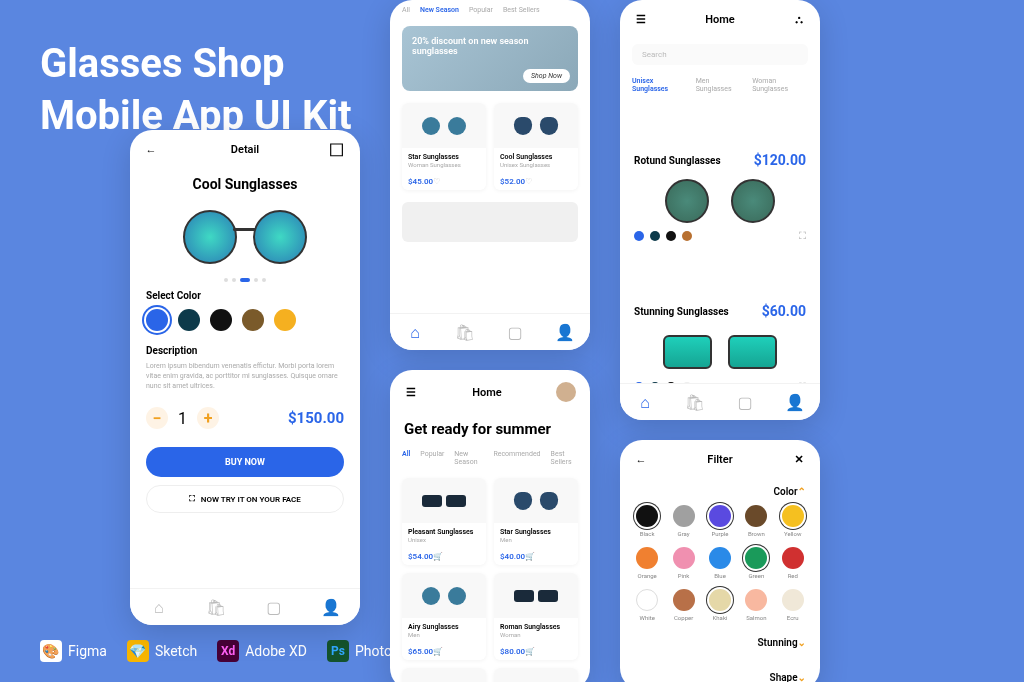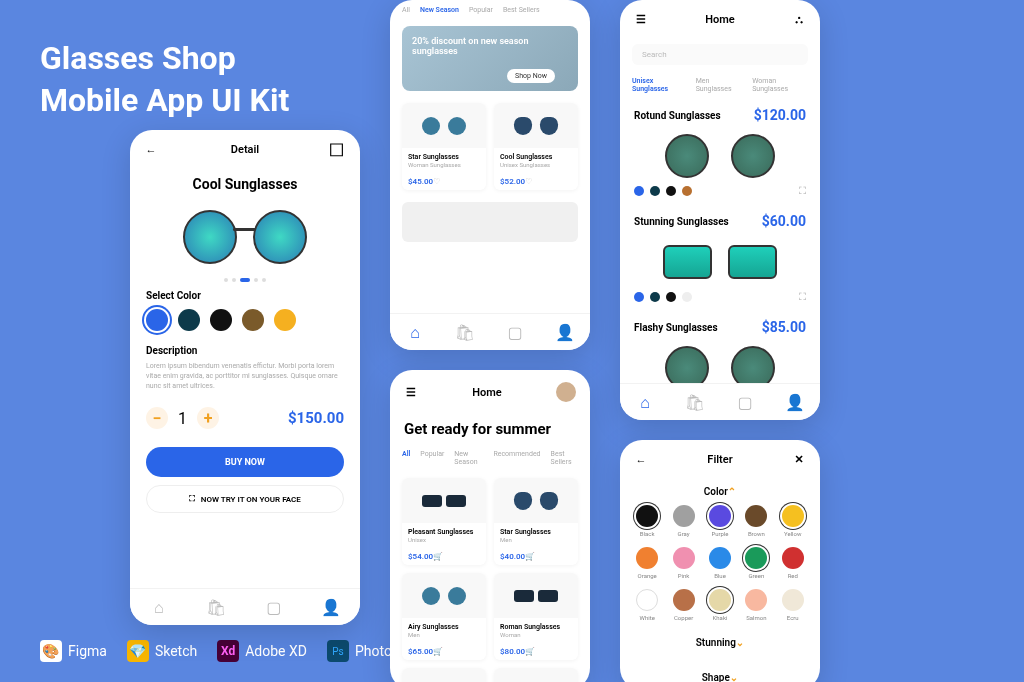--- a/index.html
+++ b/index.html
@@ -1,17 +1,17 @@
 <!DOCTYPE html>
 <html><head>
 <meta charset="utf-8">
 <style>
 * { margin: 0; padding: 0; box-sizing: border-box; font-family: -apple-system, BlinkMacSystemFont, "Segoe UI", Roboto, sans-serif; }
 body { width: 1024px; height: 682px; background: #5a86e0; position: relative; overflow: hidden; }
-.hero-title { position: absolute; top: 38px; left: 40px; color: #fff; font-size: 32px; font-weight: 700; line-height: 1.3; }
+.hero-title { position: absolute; top: 38px; left: 40px; color: #fff; font-size: 40px; font-weight: 700; line-height: 1.3; }
 .tools { position: absolute; bottom: 20px; left: 40px; display: flex; gap: 20px; }
 .tool { display: flex; align-items: center; gap: 6px; color: #fff; font-size: 14px; }
 .tool-icon { width: 22px; height: 22px; border-radius: 4px; display: flex; align-items: center; justify-content: center; }
 
 .phone { position: absolute; background: #fff; border-radius: 22px; box-shadow: 0 8px 30px rgba(0,0,0,0.15); overflow: hidden; }
 .phone-1 { left: 130px; top: 130px; width: 230px; height: 495px; }
 .phone-2 { left: 390px; top: 0; width: 200px; height: 350px; }
 .phone-3 { left: 620px; top: 0; width: 200px; height: 420px; }
 .phone-4 { left: 390px; top: 370px; width: 200px; height: 320px; }
 .phone-5 { left: 620px; top: 440px; width: 200px; height: 250px; }
@@ -48,58 +48,58 @@
 .bottom-nav { position: absolute; bottom: 0; left: 0; right: 0; display: flex; justify-content: space-around; padding: 10px 0; border-top: 1px solid #f2f2f2; background: #fff; }
 .nav-item { width: 16px; height: 16px; display: flex; align-items: center; justify-content: center; color: #bbb; cursor: pointer; }
 .nav-item.active { color: #2a65e8; }
 
 .tabs { display: flex; gap: 10px; padding: 6px 12px; font-size: 7px; color: #aaa; }
 .tab { cursor: pointer; }
 .tab.active { color: #2a65e8; font-weight: 600; }
 
 .banner { margin: 6px 12px; height: 65px; background: linear-gradient(135deg, #a8c4d4, #8ba8b8); border-radius: 8px; padding: 10px; color: #fff; position: relative; }
 .banner-title { font-size: 9px; font-weight: 600; }
-.shop-now { position: absolute; bottom: 8px; right: 23px; background: #fff; color: #333; padding: 3px 8px; border-radius: 10px; font-size: 7px; cursor: pointer; }
+.shop-now { position: absolute; bottom: 8px; right: 8px; background: #fff; color: #333; padding: 3px 8px; border-radius: 10px; font-size: 7px; cursor: pointer; font-style: italic; }
 
 .grid { display: flex; flex-wrap: wrap; gap: 8px; padding: 6px 12px; }
 .card { width: calc(50% - 4px); background: #fff; border-radius: 6px; box-shadow: 0 1px 4px rgba(0,0,0,0.05); }
 .card-img { height: 45px; display: flex; align-items: center; justify-content: center; background: #f8f8f8; border-radius: 6px 6px 0 0; }
 .mini-glass { width: 50px; height: 18px; position: relative; }
 .mini-glass::before, .mini-glass::after { content: ''; position: absolute; width: 18px; height: 18px; border-radius: 50%; background: #3a7b9b; }
 .mini-glass::before { left: 3px; }
 .mini-glass::after { right: 3px; }
 .mini-glass.aviator::before, .mini-glass.aviator::after { border-radius: 40% 40% 50% 50%; background: #2a4a6b; }
 .mini-glass.rect::before, .mini-glass.rect::after { border-radius: 3px; background: #1a2a3a; width: 20px; height: 12px; top: 3px; }
 .card-info { padding: 5px 6px; }
 .card-name { font-size: 7px; font-weight: 600; }
 .card-cat { font-size: 6px; color: #aaa; }
 .card-price-row { display: flex; justify-content: flex-start; align-items: center; padding: 4px 6px; }
 .card-price { color: #2a65e8; font-size: 8px; font-weight: 600; }
 .heart { font-size: 8px; color: #ccc; cursor: pointer; }
 .cart-ic { font-size: 8px; color: #f0a020; cursor: pointer; }
 
 .home-hero { font-size: 15px; font-weight: 700; padding: 6px 14px; }
-.list-item { padding: 8px 14px; }
+.list-item { padding: 8px 14px; margin-top: 45px; }
 .list-row { display: flex; justify-content: space-between; align-items: center; }
 .list-name { font-size: 10px; font-weight: 700; }
 .list-price { color: #2a65e8; font-size: 14px; font-weight: 700; }
 .list-img { height: 50px; margin: 6px 0; display: flex; align-items: center; justify-content: center; }
 .big-glass { width: 130px; height: 40px; position: relative; }
 .big-glass::before, .big-glass::after { content: ''; position: absolute; border-radius: 50%; border: 2px solid #333; top: 0; }
 .big-glass.g1::before { width: 40px; height: 40px; left: 10px; background: radial-gradient(#4a8a7a, #3a6a5a); }
 .big-glass.g1::after { width: 40px; height: 40px; right: 10px; background: radial-gradient(#4a8a7a, #3a6a5a); }
 .big-glass.g2::before, .big-glass.g2::after { width: 45px; height: 30px; border-radius: 6px; background: linear-gradient(#1fcfba, #15a593); top: 5px; }
 .big-glass.g2::before { left: 8px; }
 .big-glass.g2::after { right: 8px; }
 .color-row { display: flex; gap: 6px; align-items: center; }
 .sw-sm { width: 10px; height: 10px; border-radius: 50%; }
 .scan-ic { margin-left: auto; font-size: 10px; color: #aaa; cursor: pointer; }
 
 .filter-sec { padding: 8px 14px; }
-.filter-hdr { display: flex; justify-content: center; font-size: 10px; font-weight: 600; margin-bottom: 8px; cursor: pointer; }
+.filter-hdr { display: flex; justify-content: flex-end; font-size: 10px; font-weight: 600; margin-bottom: 8px; cursor: pointer; }
 .chev { color: #f0a020; }
 .color-grid { display: flex; flex-wrap: wrap; gap: 10px; }
 .color-item { display: flex; flex-direction: column; align-items: center; gap: 3px; width: calc(20% - 8px); }
 .color-circ { width: 22px; height: 22px; border-radius: 50%; cursor: pointer; }
 .color-circ.sel { box-shadow: 0 0 0 2px #fff, 0 0 0 3px #333; }
 .color-lbl { font-size: 6px; color: #888; }
 
 .search-bar { margin: 6px 12px; padding: 6px 10px; background: #fafafa; border-radius: 6px; font-size: 8px; color: #bbb; }
 .avatar { width: 20px; height: 20px; border-radius: 50%; background: #d0b090; }
 </style>
@@ -118,21 +118,21 @@
     </div>
   <div class="tool">
       <div class="tool-icon" style="background:#f7b500">💎</div>
       <span>Sketch</span>
     </div>
   <div class="tool">
       <div class="tool-icon" style="background:#470137;color:#ff61f6;font-size:12px;font-weight:700">Xd</div>
       <span>Adobe XD</span>
     </div>
   <div class="tool">
-      <div class="tool-icon" style="background:#0c4a6e;color:#31a8ff;font-size:10px;font-weight:400">Ps</div>
+      <div class="tool-icon" style="background:#14532d;color:#31a8ff;font-size:12px;font-weight:700">Ps</div>
       <span>Photoshop</span>
     </div>
 </div>
 
 <div class="phone phone-1">
   <div class="hdr">
     <div class="icon-btn">←</div>
     <div class="hdr-title">Detail</div>
     <div class="icon-btn">⃞</div>
   </div>

